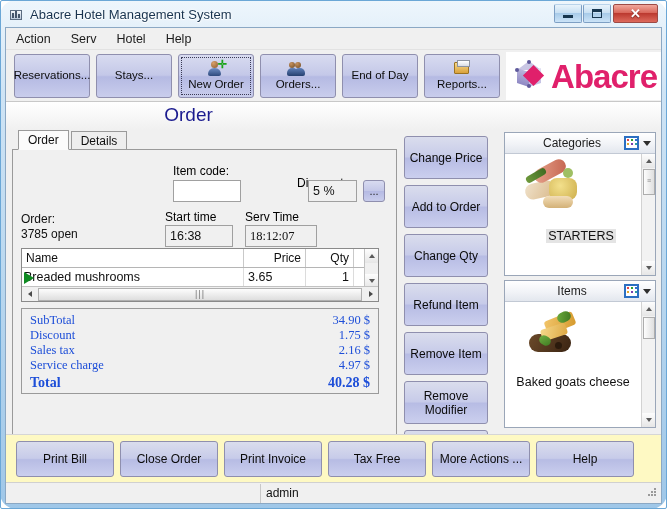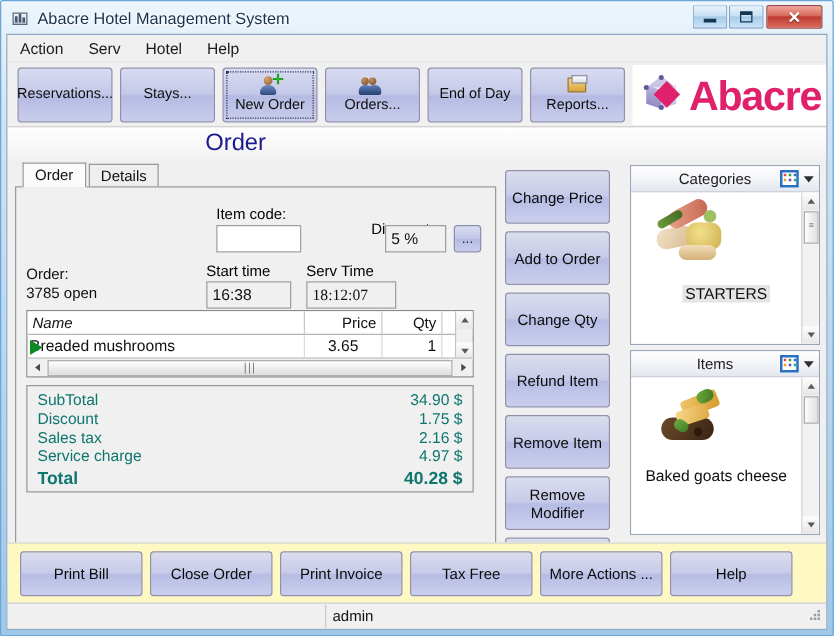--- a/index.html
+++ b/index.html
@@ -10,20 +10,21 @@
     font-family: "Liberation Sans", sans-serif;
     background: #ffffff;
   }
 
   
   #window {
     position: absolute; left: 0; top: 0;
     width: 667px; height: 509px;
     background: linear-gradient(to bottom, #eef6fc 0%, #cfe4f5 18%, #bcd9f0 50%, #9fc7e8 100%);
     padding: 4px 5px 6px 5px;
+    border-radius: 16px;
   }
   #window::after{
     content:""; position:absolute; left:0; top:0; right:0; bottom:0;
     border:1px solid #6ba7d6; border-radius:2px; pointer-events:none;
   }
 
   
   #titlebar {
     position: absolute; left: 5px; top: 3px; width: 657px; height: 23px;
     display: flex; align-items: center;
@@ -192,27 +193,27 @@
   }
   .static-text { position: absolute; font-size: 12px; color: #101010; }
 
   
   #grid {
     position: absolute; left: 8px; top: 98px; width: 358px; height: 54px;
     border: 1px solid #8a8a8a; background: #ffffff; overflow: hidden;
   }
   #grid-head { display: flex; height: 19px; border-bottom: 1px solid #b5b5b5; background: #ffffff; }
   .gh { font-size: 12px; color: #101010; padding: 2px 4px 0 4px; border-right: 1px solid #c9c9c9; }
-  .gh.name { width: 222px; font-style: italic; }
+  .gh.name { width: 222px; }
   .gh.price { width: 62px; text-align: right; }
   .gh.qty { width: 48px; text-align: right; }
   #grid-row { display: flex; height: 20px; align-items: center; border-bottom: 1px solid #d8d8d8; }
   .gc { font-size: 12.5px; color: #101010; padding: 0 4px; border-right: 1px solid #dcdcdc; height: 20px; line-height: 19px; }
   .gc.name { width: 222px; padding-left: 2px; position: relative; }
-  .gc.price { width: 62px; text-align: center; }
+  .gc.price { width: 62px; text-align: left; }
   .gc.qty { width: 48px; text-align: right; }
   .row-arrow {
     position: absolute; left: 2px; top: 4px; width: 0; height: 0;
     border-top: 6px solid transparent; border-bottom: 6px solid transparent;
     border-left: 10px solid #0f8a22;
   }
   #grid-vscroll {
     position: absolute; right: 0; top: 0; width: 14px; height: 39px;
     background: #f0f0f0; border-left: 1px solid #c2c2c2;
   }
@@ -233,22 +234,22 @@
     border: 1px solid #b0b0b0; display: flex; align-items: center; justify-content: center;
   }
   #hs-thumb .grip { font-size: 9px; color: #777; letter-spacing: 1px; }
 
   
   #totals {
     position: absolute; left: 8px; top: 158px; width: 358px; height: 86px;
     border: 1px solid #9a9a9a; background: #f0f0f0; padding: 4px 8px 0 8px;
   }
   .trow { display: flex; justify-content: space-between;
-          font-family: Liberation Sans, sans-serif;
-          font-size: 12.5px; color: #0f766e; line-height: 15px; }
+          font-family: Liberation Serif, serif;
+          font-size: 12.5px; color: #1d4ed8; line-height: 15px; }
   .trow.total { font-weight: bold; font-size: 14px; line-height: 19px; }
   .tval { white-space: pre; }
 
   
   #btncol { position: absolute; left: 398px; top: 6px; width: 92px; height: 325px; overflow: hidden; }
   .vbtn {
     width: 84px; height: 43px; margin-bottom: 6px;
     border: 1px solid #8f8fae; border-radius: 3px;
     background: linear-gradient(to bottom,#dadded 0%, #c7cbe9 48%, #b7bce4 52%, #cbcfee 100%);
     display: flex; align-items: center; justify-content: center; text-align: center;

